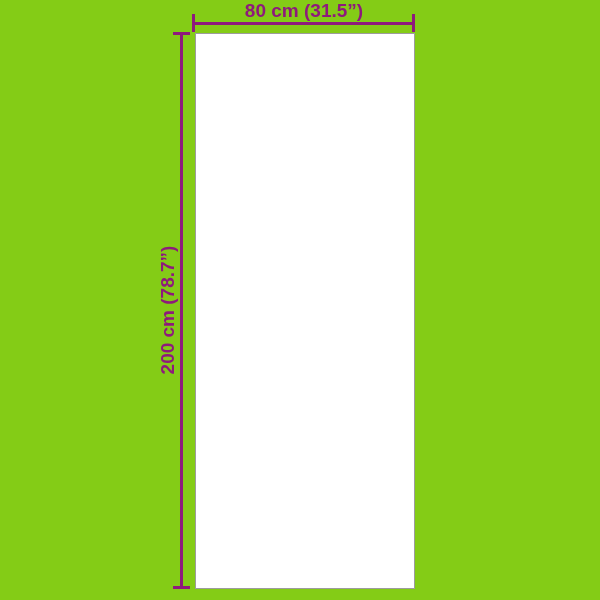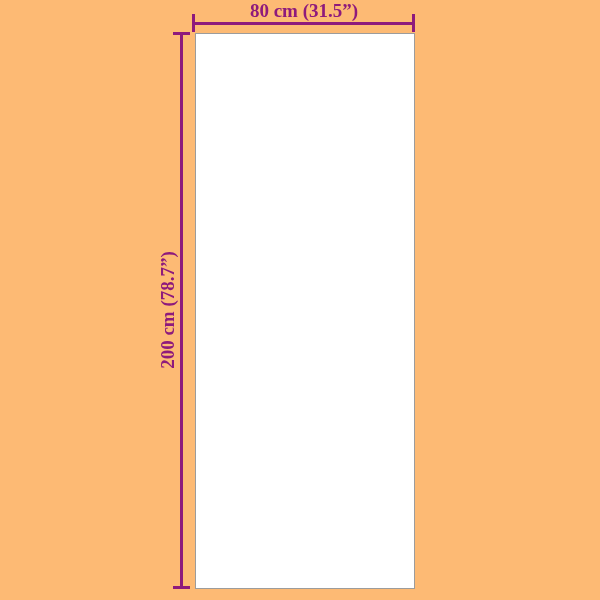--- a/index.html
+++ b/index.html
@@ -5,23 +5,22 @@
   html, body {
     margin: 0;
     padding: 0;
     background: #ffffff;
     font-family: "Liberation Sans", sans-serif;
   }
   .canvas {
     position: relative;
     width: 600px;
     height: 600px;
-    background: #fdba74;
+    background: #84cc16;
     overflow: hidden;
-    font-family: Liberation Serif, serif;
   }
   
   .outline {
     position: absolute;
     left: 195px;
     top: 33px;
     width: 220px;
     height: 556px;
     box-sizing: border-box;
     border: 1px solid var(--outline-color, #9c9c9c);

